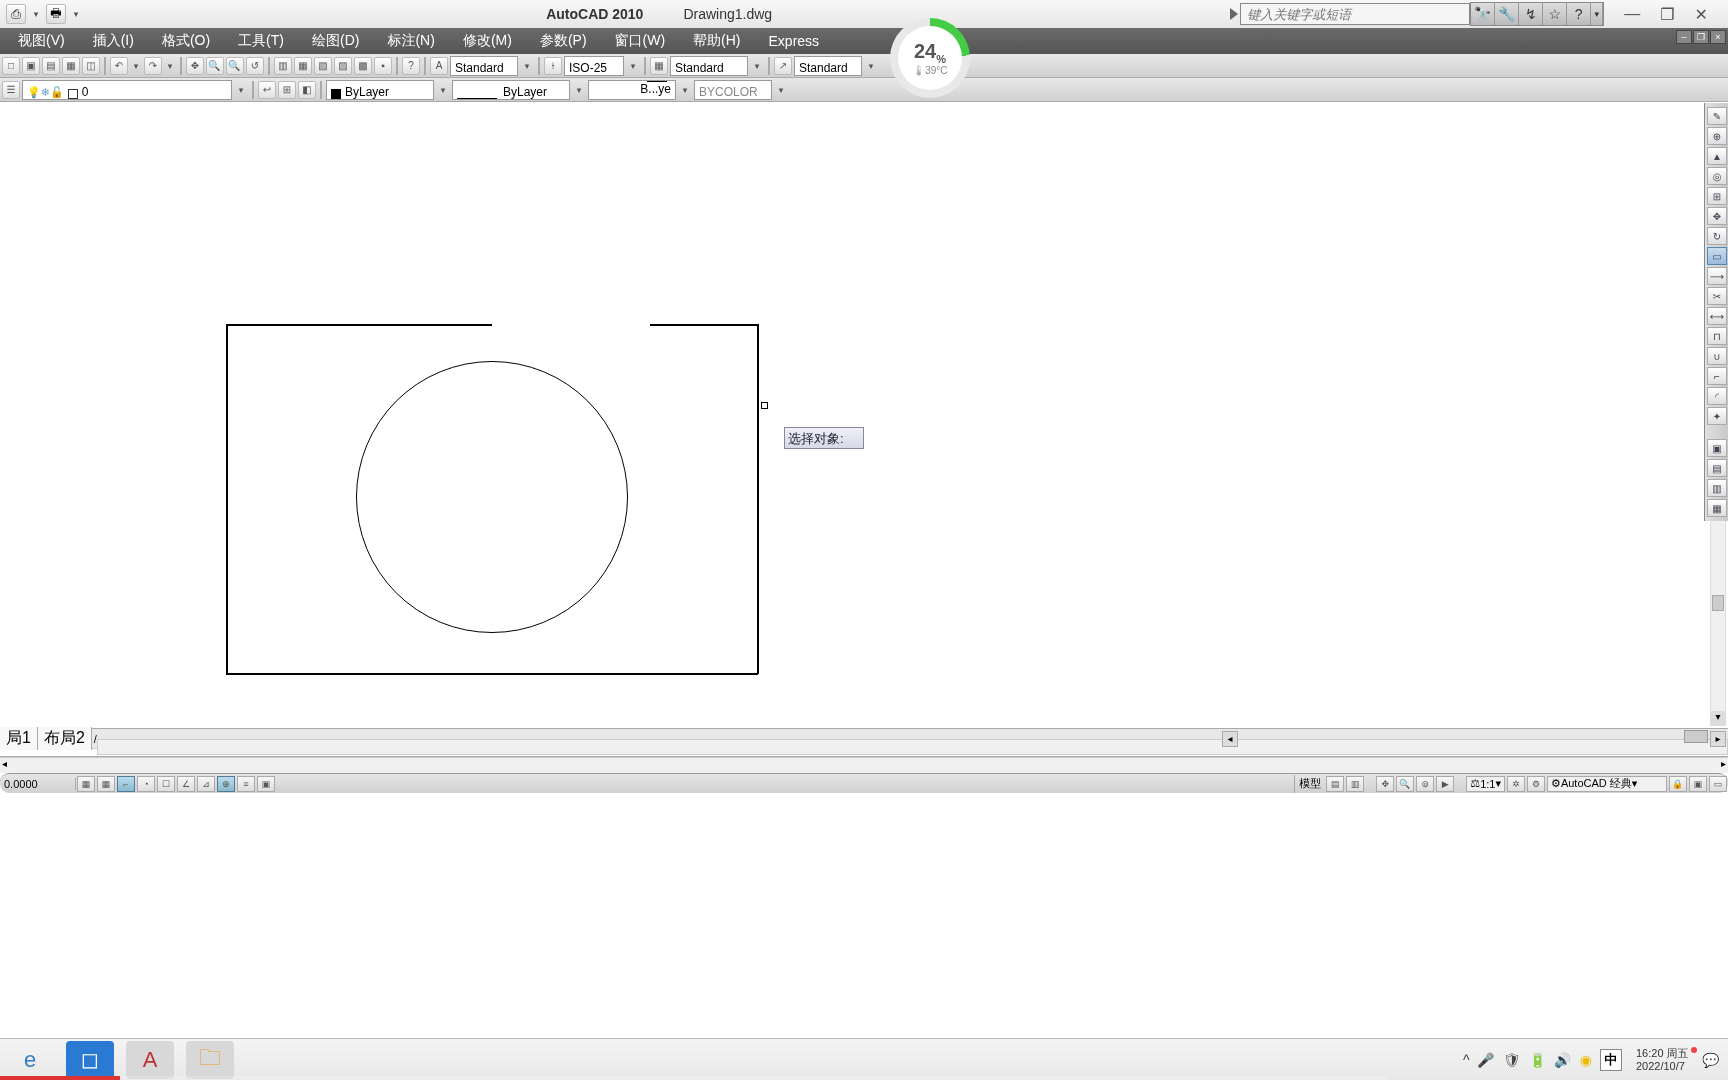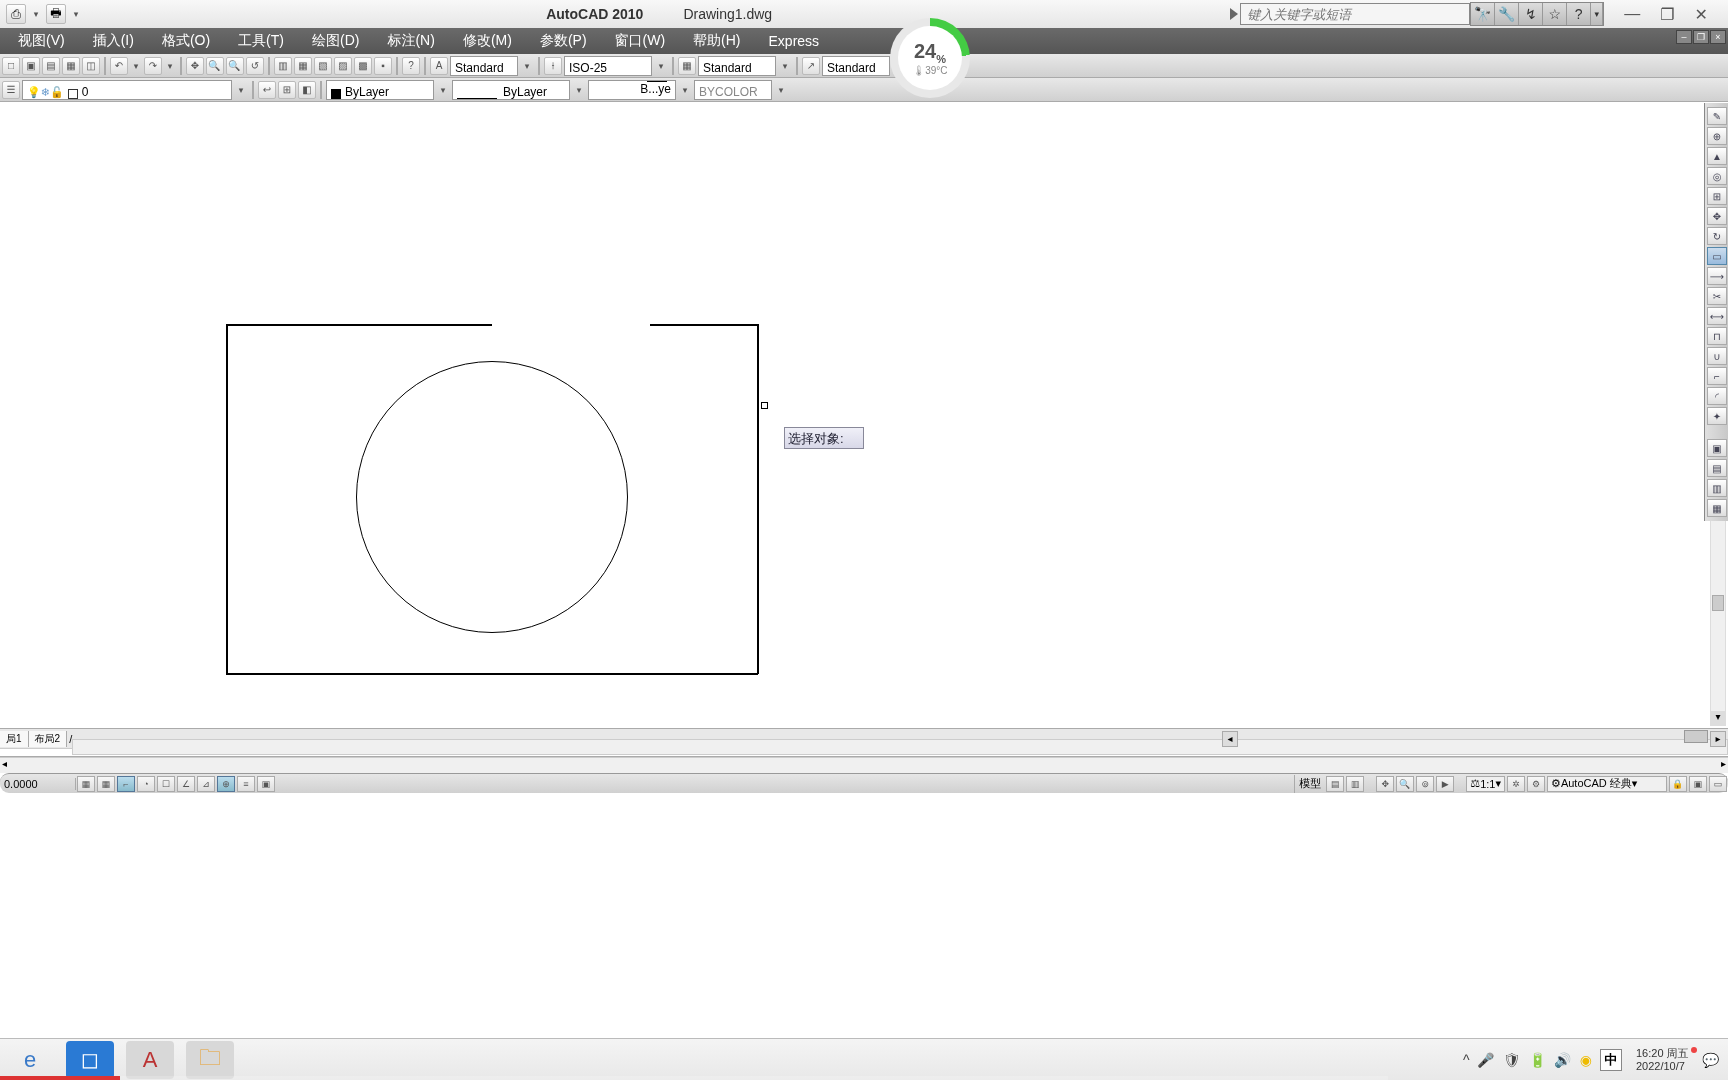--- a/index.html
+++ b/index.html
@@ -52,21 +52,21 @@
 .rect-tr { position:absolute; left:424px; top:0; width:108px; height:1.5px; background:#000;}
 .rect-l { position:absolute; left:0; top:0; width:1.5px; height:350px; background:#000;}
 .rect-r { position:absolute; left:531px; top:0; width:1.5px; height:350px; background:#000;}
 .rect-b { position:absolute; left:0; top:349px; width:532px; height:1.5px; background:#000;}
 .circle { position:absolute; left:130px; top:37px; width:272px; height:272px; border:1.5px solid #000; border-radius:50%;}
 .pickbox { position:absolute; left:761px; top:300px; width:7px;height:7px;border:1px solid #000;}
 .tooltip-sel { position:absolute; left:784px; top:325px; width:80px;height:22px;background:linear-gradient(#f0f0f8,#d8d8e8);border:1px solid #889;font-size:13px;padding:2px 3px;color:#223;}
 
 
 .layout-tabs-row { height: 20px; display:flex; align-items:center; background:#e8e8e8; border-top:1px solid #aaa; position:relative;}
-.layout-tabs-row .tab{font-size:10px;padding:1px 6px;border-right:1px solid #aaa;background:#f8f8f8;text-align:right;}
+.layout-tabs-row .tab{font-size:16px;padding:1px 6px;border-right:1px solid #aaa;background:#f8f8f8;text-align:right;}
 .layout-tabs-row .hscroll{flex:1;position:relative;}
 .layout-tabs-row .hs-arr{width:16px;height:16px;border:1px solid #aaa;background:#ddd;font-size:10px;display:flex;align-items:center;justify-content:center;}
 .hs-track{position:absolute;left:0;right:0;top:0;height:16px;background:#f0f0f0;border:1px solid #ccc;}
 .hs-thumb{position:absolute;right:20px;top:1px;width:24px;height:13px;background:#ccc;border:1px solid #999;}
 
 
 .blank-strip{height:8px;background:#fff;border-top:1px solid #ccc;}
 
 
 .cmd-area { background:#fff; border-top:1px solid #aaa;}
@@ -184,21 +184,21 @@
   <div class="sep"></div>
   <div class="tbtn">?</div>
   <div class="sep"></div>
   <div class="tbtn">A</div>
   <div class="dd" style="width:68px;">
       <span>Standard</span>
     </div>
   <div class="dd-arrow">▾</div>
   <div class="sep"></div>
   <div class="tbtn">⟊</div>
-  <div class="dd" style="width:88px;">
+  <div class="dd" style="width:60px;">
       <span>ISO-25</span>
     </div>
   <div class="dd-arrow">▾</div>
   <div class="sep"></div>
   <div class="tbtn">▦</div>
   <div class="dd" style="width:78px;">
       <span>Standard</span>
     </div>
   <div class="dd-arrow">▾</div>
   <div class="sep"></div>

